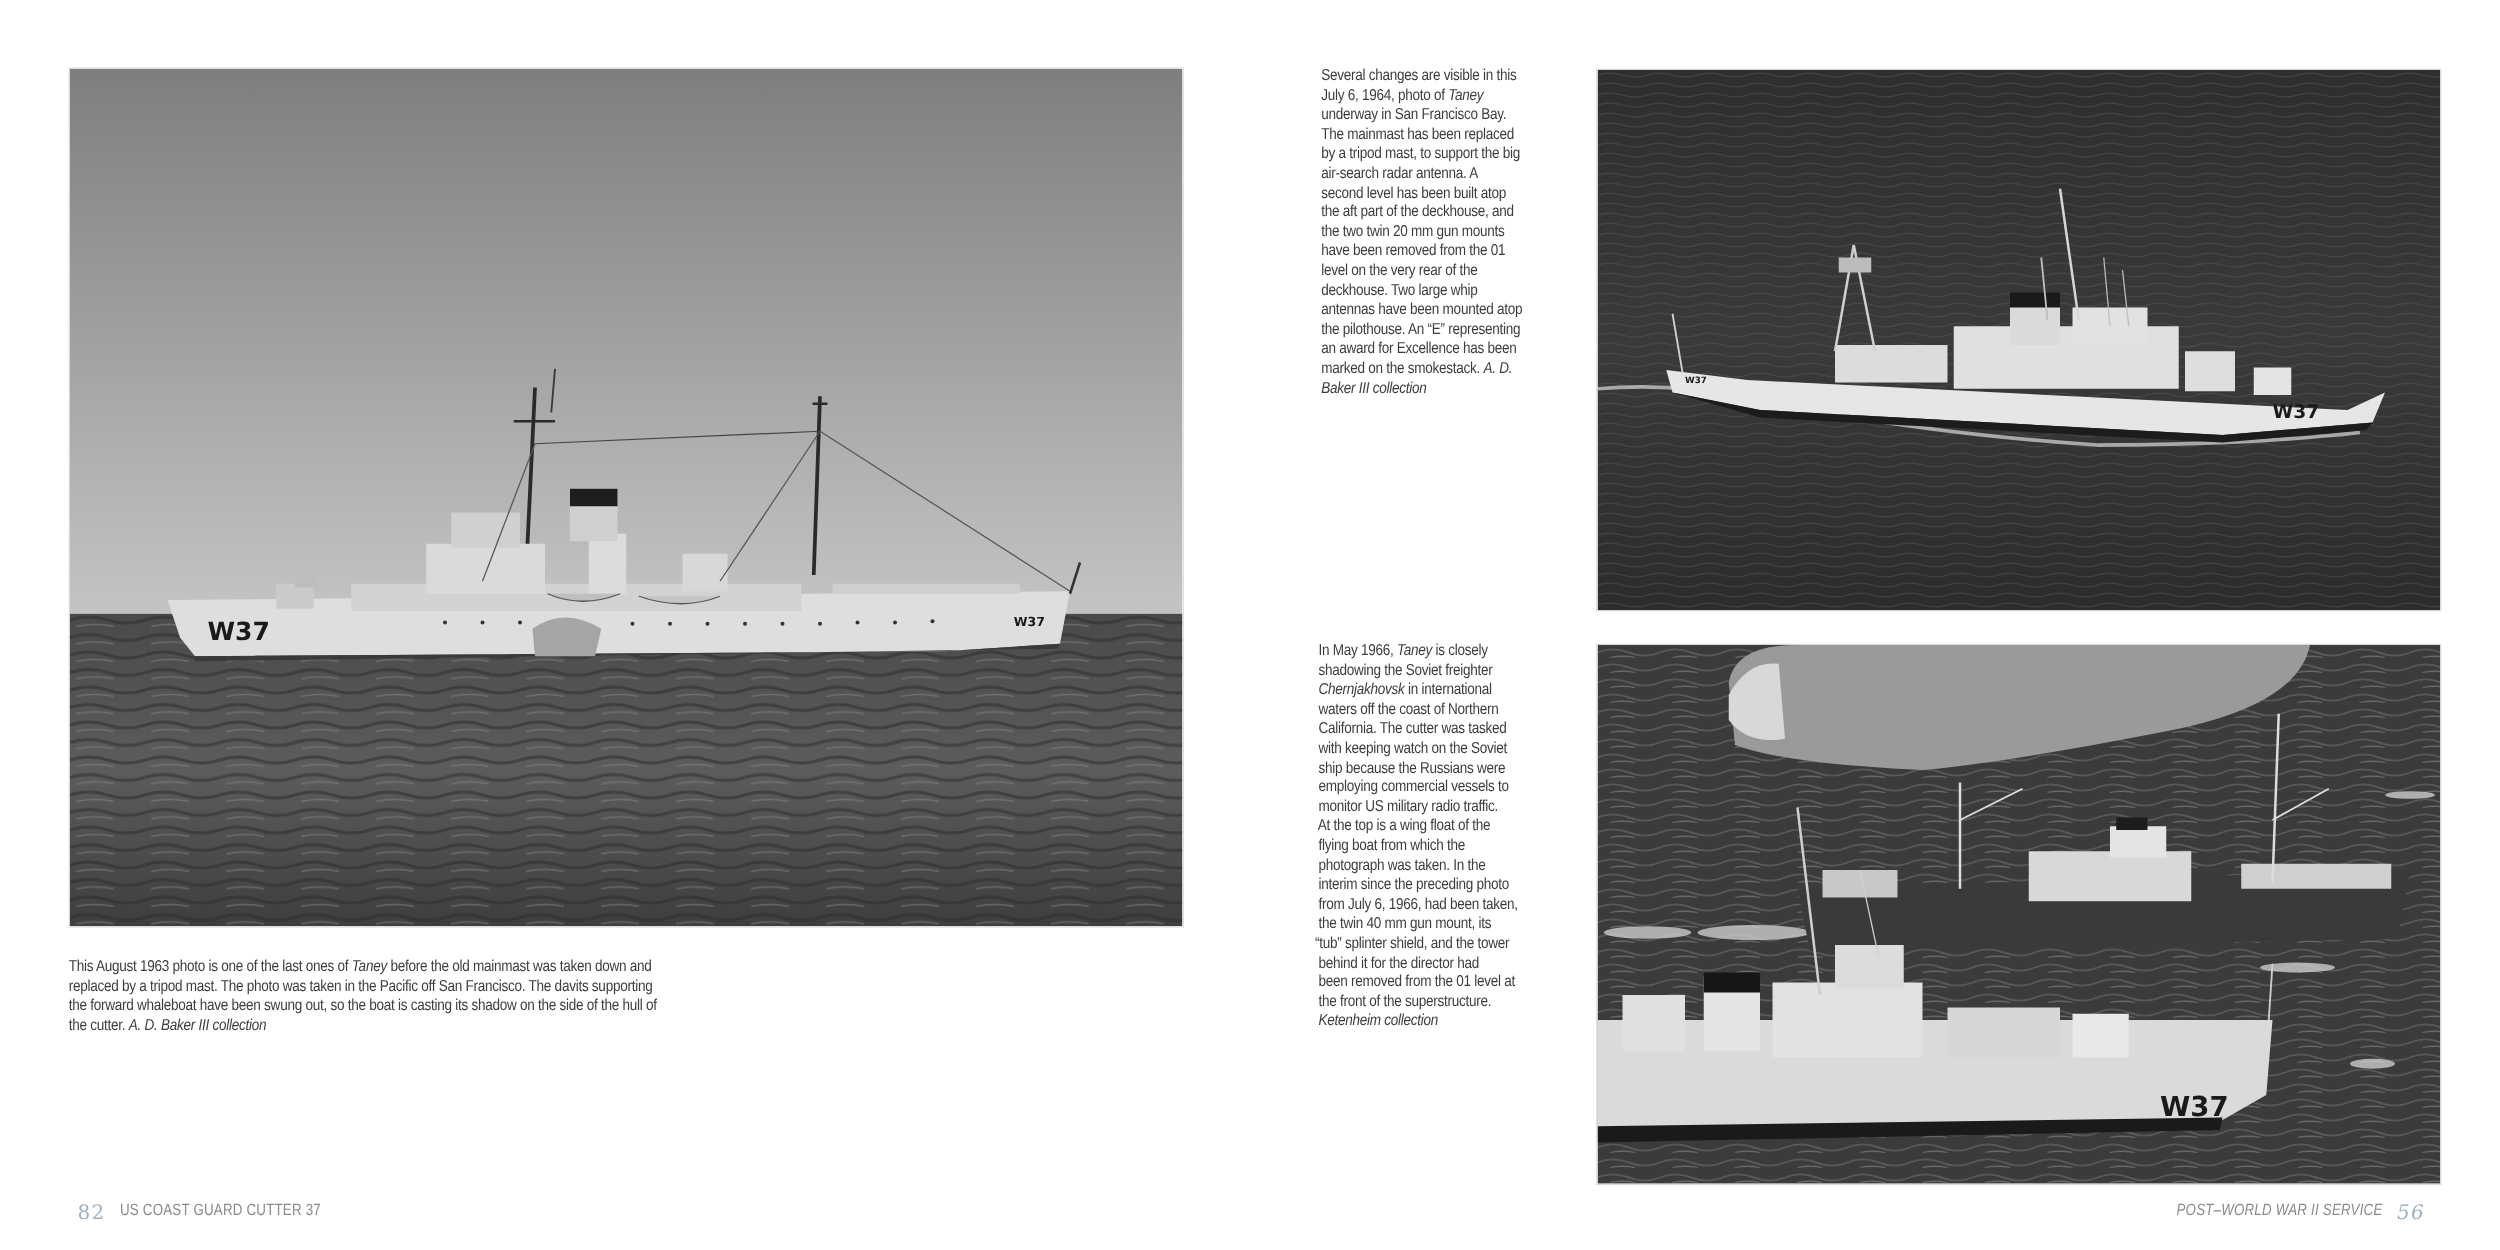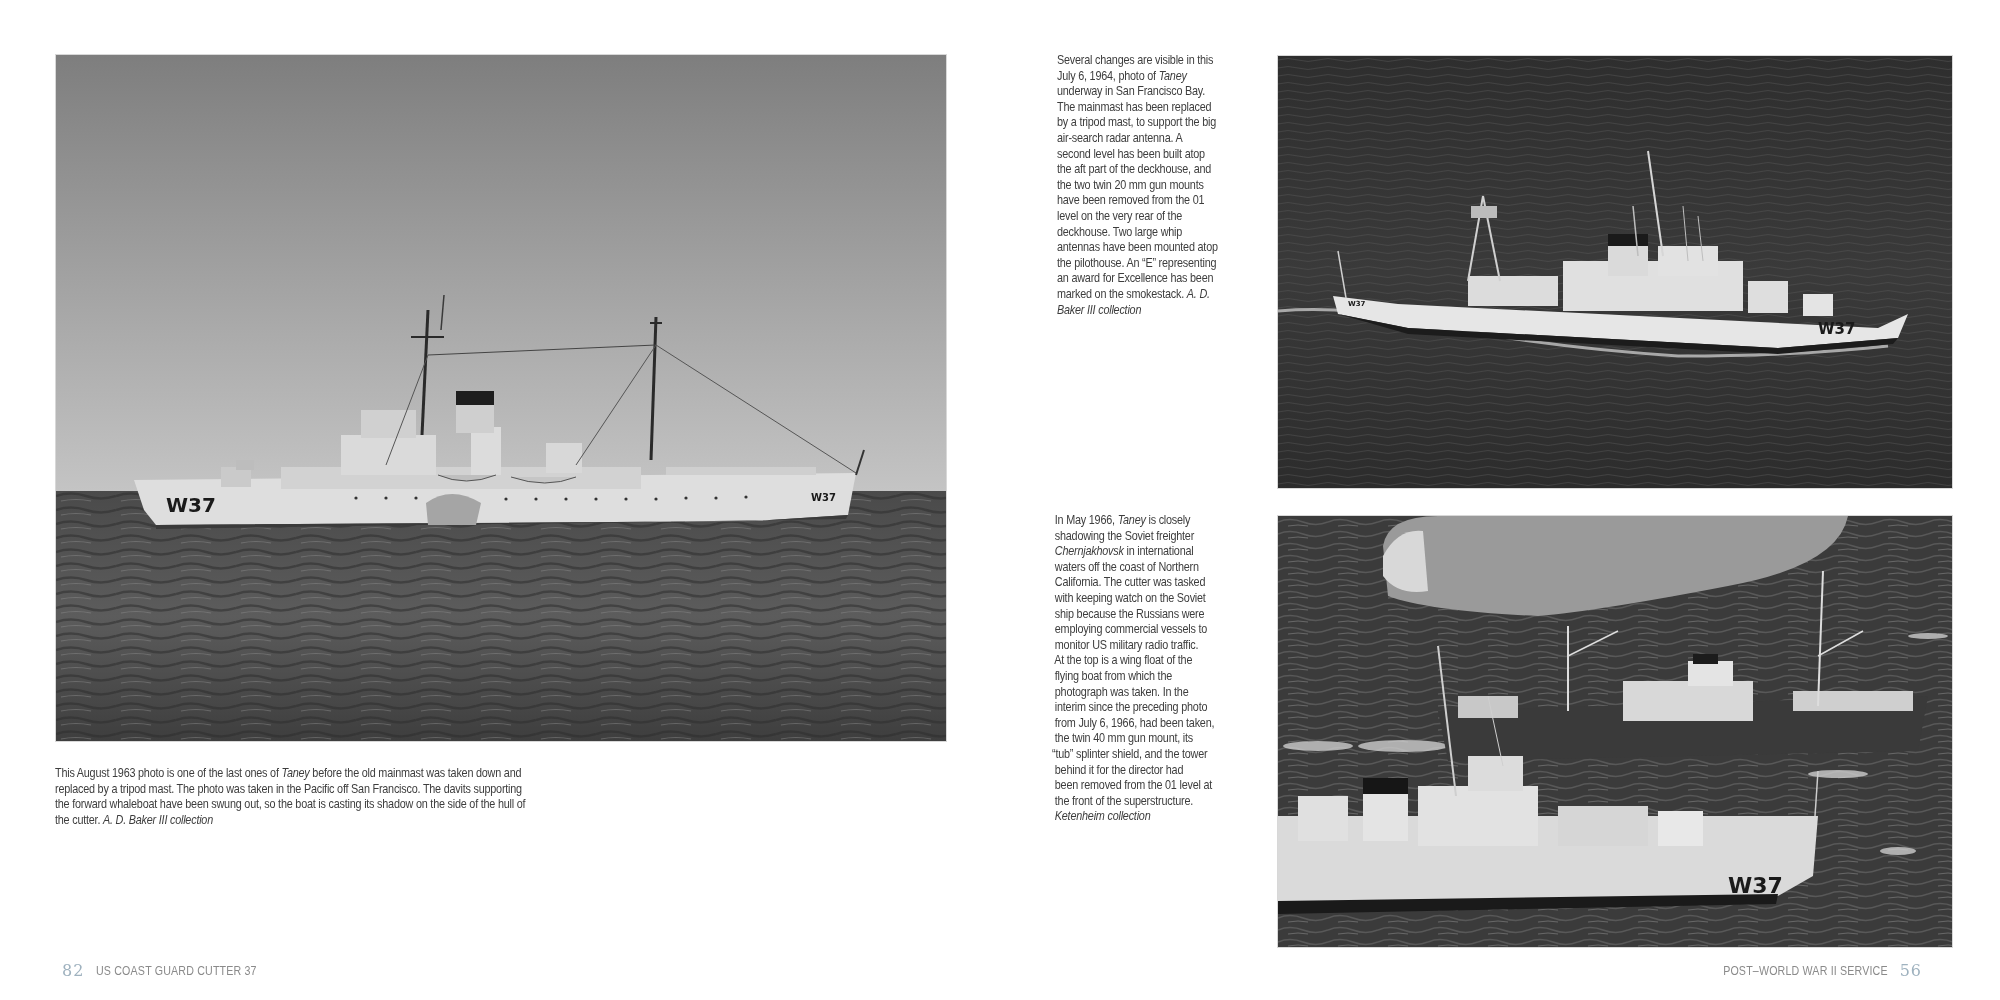--- a/index.html
+++ b/index.html
@@ -21,35 +21,35 @@
       letter-spacing: -0.25px;
       transform: scaleX(0.86); transform-origin: left top;
     }
     .caption i { font-style: italic; }
     .caption .line { display: block; white-space: nowrap; }
     #cap-left { left: 55px; top: 766px; }
     #cap-tr { left: 1057px; top: 53px; }
     #cap-br { left: 1052px; top: 513px; }
     .footer {
       position: absolute; top: 960px; height: 20px;
-      display: flex; align-items: center; gap: 12px;
+      display: flex; align-items: flex-start; gap: 12px;
       white-space: nowrap;
     }
     .pnum {
       font-family: "DejaVu Serif", "Liberation Serif", serif;
       font-size: 16px; color: #9fb2bf; letter-spacing: 1px;
     }
     .running {
       font-family: "Liberation Sans", sans-serif;
       font-size: 13px; color: #8a8a8a; letter-spacing: 0.2px;
       transform: scaleX(0.82); display: inline-block;
     }
     #footer-left { left: 62px; }
     #footer-left .running { transform-origin: left center; }
-    #footer-right { right: 78px; }
+    #footer-right { right: 60px; font-style: italic; }
     #footer-right .running { transform-origin: right center; }
   </style>
 </head>
 <body>
 
 <div class="photo" style="left:55px; top:54px; width:890px; height:686px;">
   <svg viewBox="0 0 890 686" preserveAspectRatio="none">
     <defs>
       <linearGradient id="sky1" x1="0" y1="0" x2="0" y2="1">
         <stop offset="0" stop-color="#7e7e7e"></stop>

